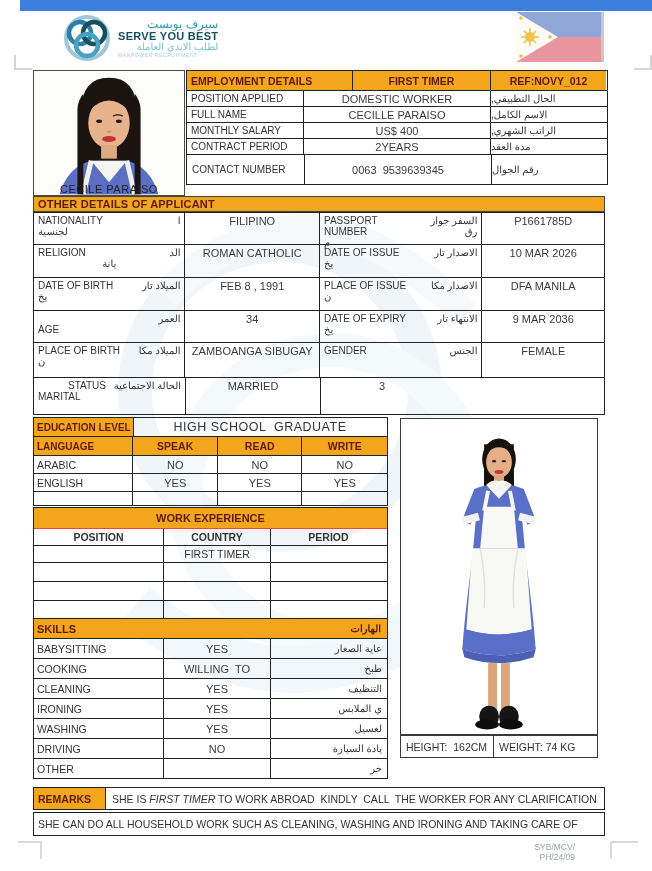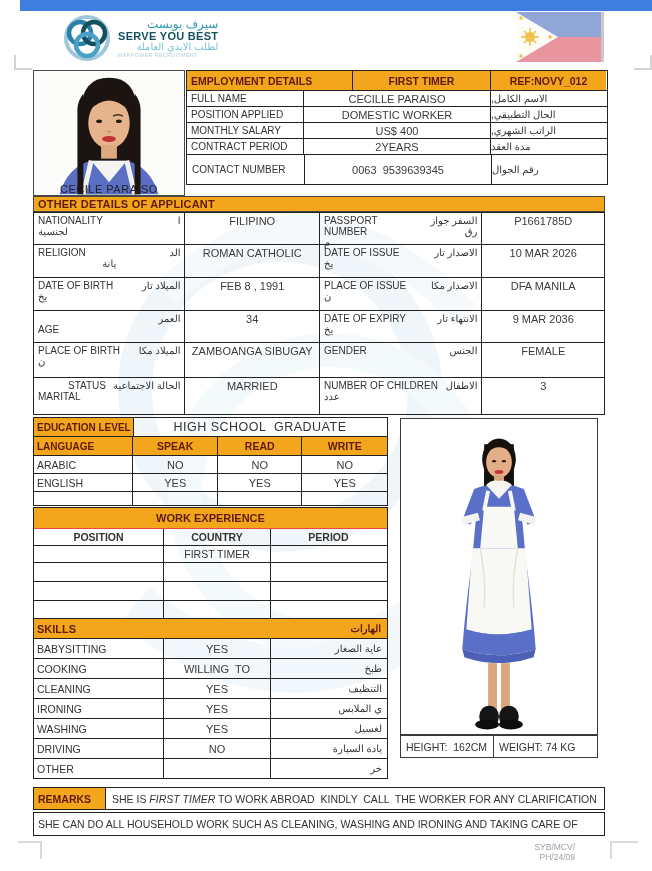--- a/index.html
+++ b/index.html
@@ -197,28 +197,28 @@
     <div class="photo-caption">CECILE PARAISO</div>
   </div>
 
   <div class="emp">
     <div class="emp-hrow">
       <div class="emp-h1 orange">EMPLOYMENT DETAILS</div>
       <div class="emp-h2 orange">FIRST TIMER</div>
       <div class="emp-h3 orange">REF:NOVY_012</div>
     </div>
     <div class="emp-row h15">
+      <div class="emp-c1">POSITION APPLIED</div>
+      <div class="emp-c2">DOMESTIC WORKER</div>
+      <div class="emp-c3">الحال التطبيقي,</div>
+    </div>
+    <div class="emp-row h15">
       <div class="emp-c1">FULL NAME</div>
       <div class="emp-c2">CECILLE PARAISO</div>
       <div class="emp-c3">الاسم الكامل,</div>
-    </div>
-    <div class="emp-row h15">
-      <div class="emp-c1">POSITION APPLIED</div>
-      <div class="emp-c2">DOMESTIC WORKER</div>
-      <div class="emp-c3">الحال التطبيقي,</div>
     </div>
     <div class="emp-row h15">
       <div class="emp-c1">MONTHLY SALARY</div>
       <div class="emp-c2">US$ 400</div>
       <div class="emp-c3">الراتب الشهري,</div>
     </div>
     <div class="emp-row h15">
       <div class="emp-c1">CONTRACT PERIOD</div>
       <div class="emp-c2">2YEARS</div>
       <div class="emp-c3">مدة العقد</div>
@@ -331,27 +331,20 @@
 
     <div class="d-row" style="height:36px">
       <div class="dc1 d-label">
         <div class="lbl1">
             <span class="indent">STATUS</span>
             <span class="ar">الحالة الاجتماعية</span>
           </div>
         <div class="lbl2 t-right">MARITAL</div>
       </div>
       <div class="dc2 d-val">MARRIED</div>
-      <div class="dc3 d-label">
-        <div class="lbl1">
-            <span>NUMBER OF CHILDREN</span>
-            <span class="ar">الاطفال</span>
-          </div>
-        <div class="lbl2 ar" style="text-align:left">عدد</div>
-      </div>
       <div class="dc4 d-val">3</div>
     </div>
   </div>
 
   <div class="edu">
     <div class="e-row h18">
       <div class="ec1 orange">EDUCATION LEVEL</div>
       <div class="ec2">HIGH SCHOOL  GRADUATE</div>
     </div>
     <div class="e-row h18">

